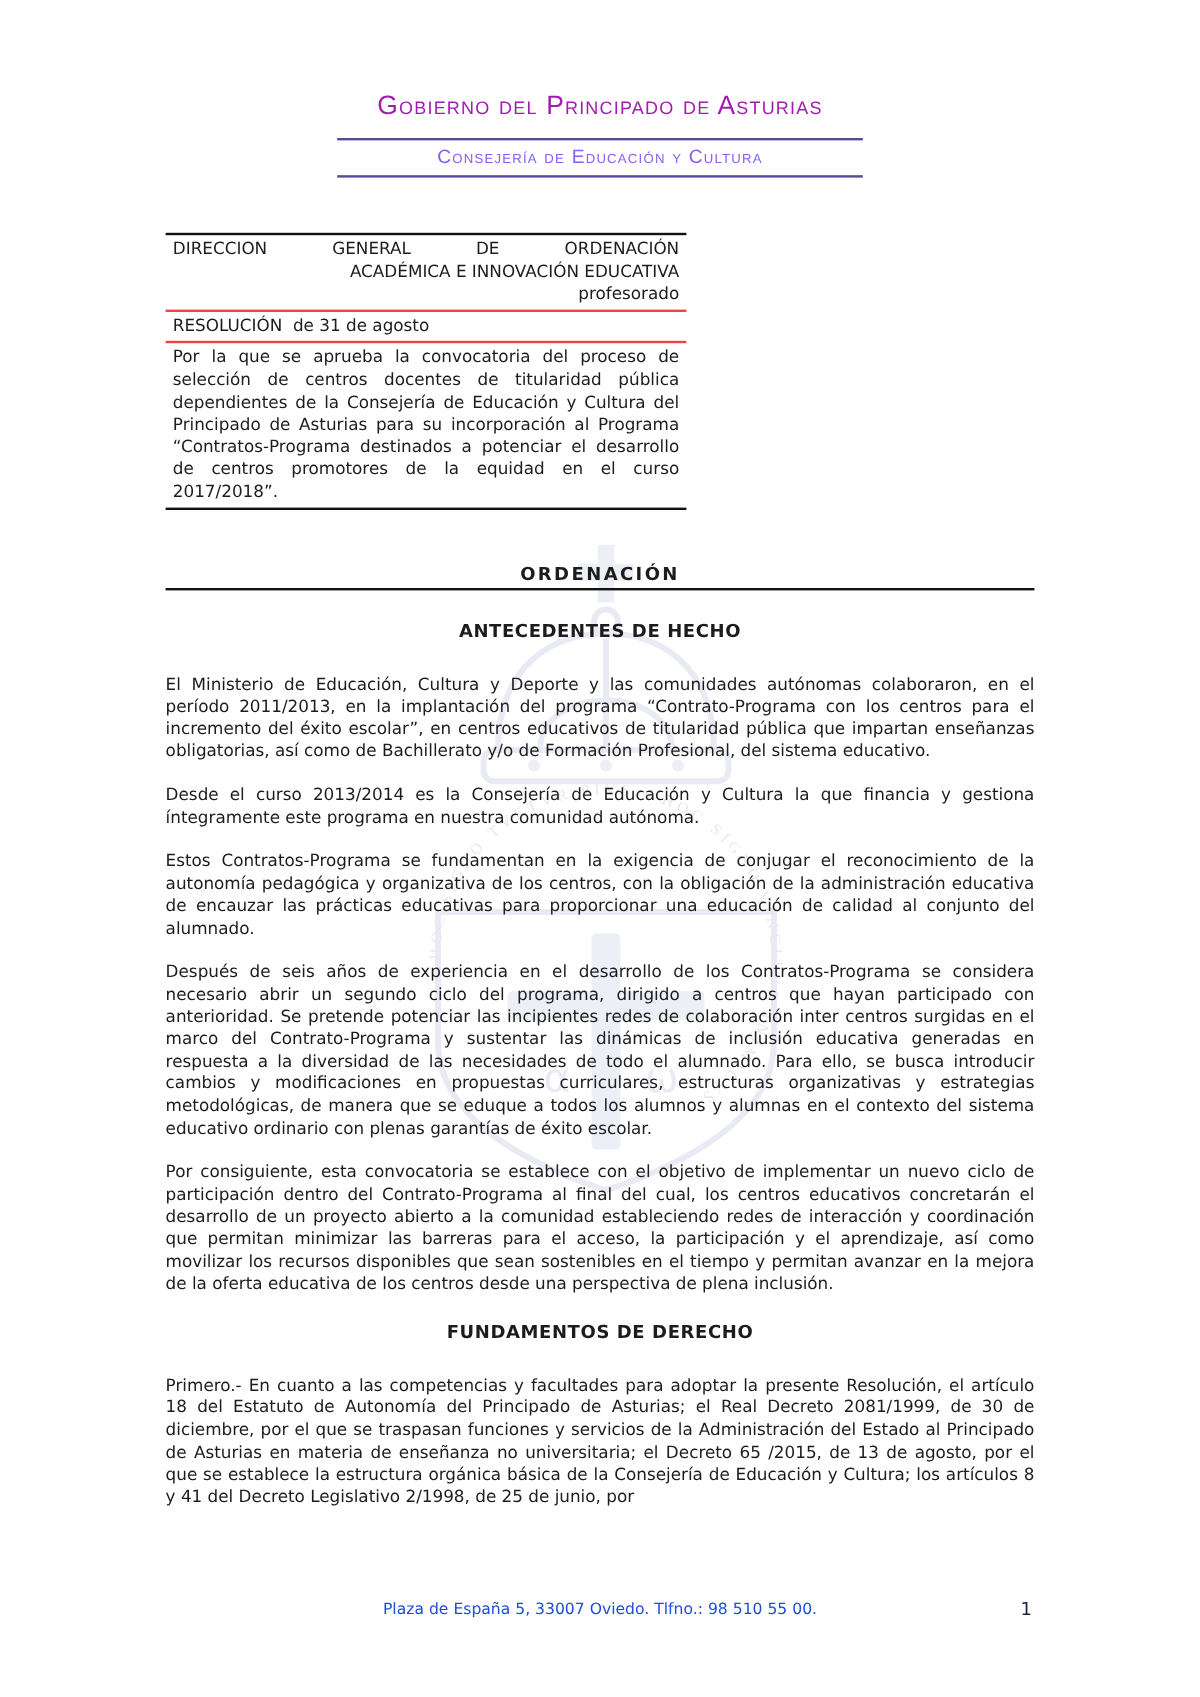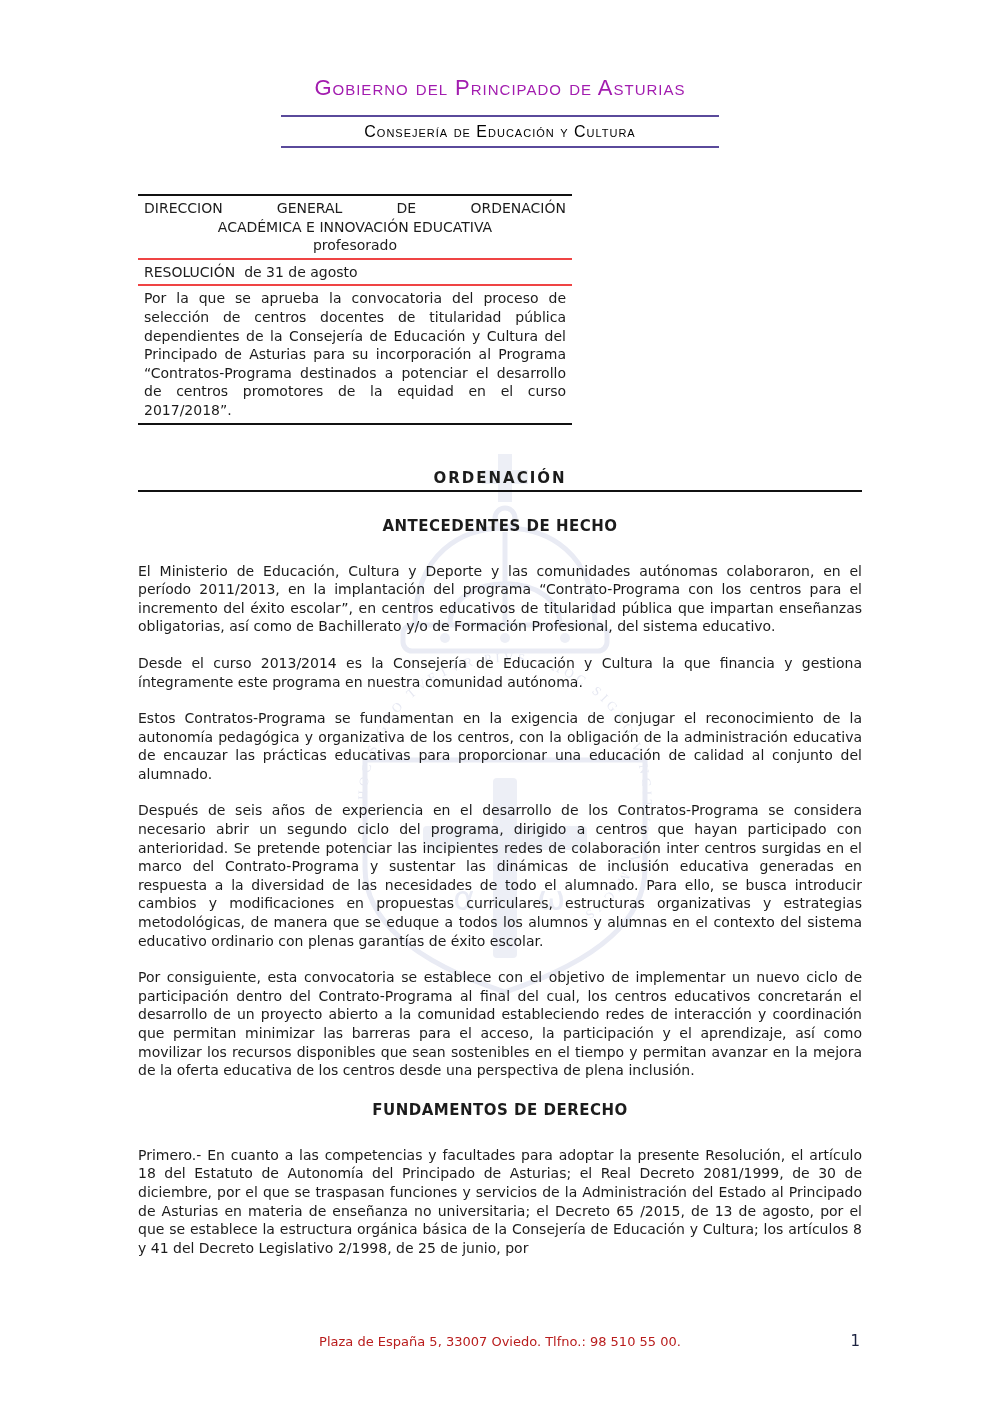--- a/index.html
+++ b/index.html
@@ -36,36 +36,36 @@
     width: 438px; height: 0;
     border-top: 2px solid #5a4a9b;
     margin: 14px auto 5px auto;
   }
   .head-rule.bottom { margin: 5px auto 0 auto; }
   .dept-name {
     font-family: "Liberation Sans", sans-serif;
     font-variant: small-caps;
     font-size: 16px; line-height: 19px;
     letter-spacing: 1px;
-    color: #000000;
+    color: #8b5cf6;
     font-weight: 500;
   }
 
   
   .info-box {
     margin: 46px 0 0 138px;
     width: 434px;
     border-top: 2px solid #111;
     border-bottom: 2px solid #111;
     font-size: 14px; line-height: 18.6px;
   }
   .info-box .cell { padding: 3px 6px; }
   .info-box .cell + .cell { border-top: 2px solid #ef4444; }
   .line-justified { text-align: justify; text-align-last: justify; }
-  .line-left { text-align: center; }
+  .line-left { text-align: right; }
   .date-line { white-space: pre-wrap; }
   .box-summary { text-align: justify; }
 
   
   .doc-title-wrap { margin-top: 44px; }
   .doc-title {
     text-align: center; font-weight: bold;
     font-size: 15px; letter-spacing: 2px;
   }
   .title-rule {
@@ -84,21 +84,21 @@
     margin-top: 18px;
   }
   .para.first { margin-top: 27px; }
   .section-heading.second { margin-top: 21px; text-align: center; }
 
   
   .footer-address {
     position: absolute; left: 0; right: 0; top: 1334px;
     text-align: center;
     font-size: 13px;
-    color: #b91c1c;
+    color: #1d4ed8;
     z-index: 1;
   }
   .page-number {
     position: absolute; right: 140px; top: 1332px;
     font-size: 15px; color: #1c2340;
     z-index: 1;
   }
 </style>
 </head>
 <body>

